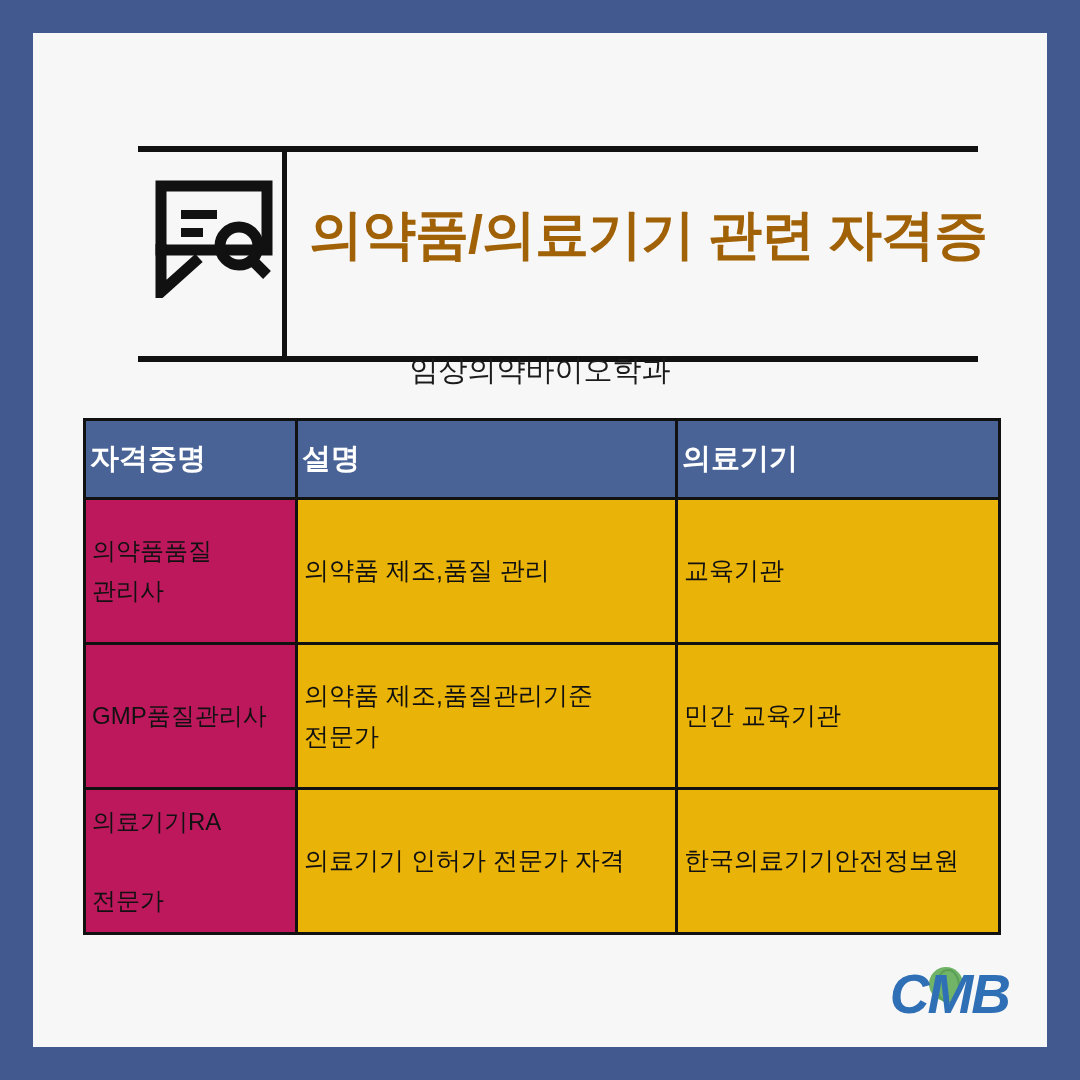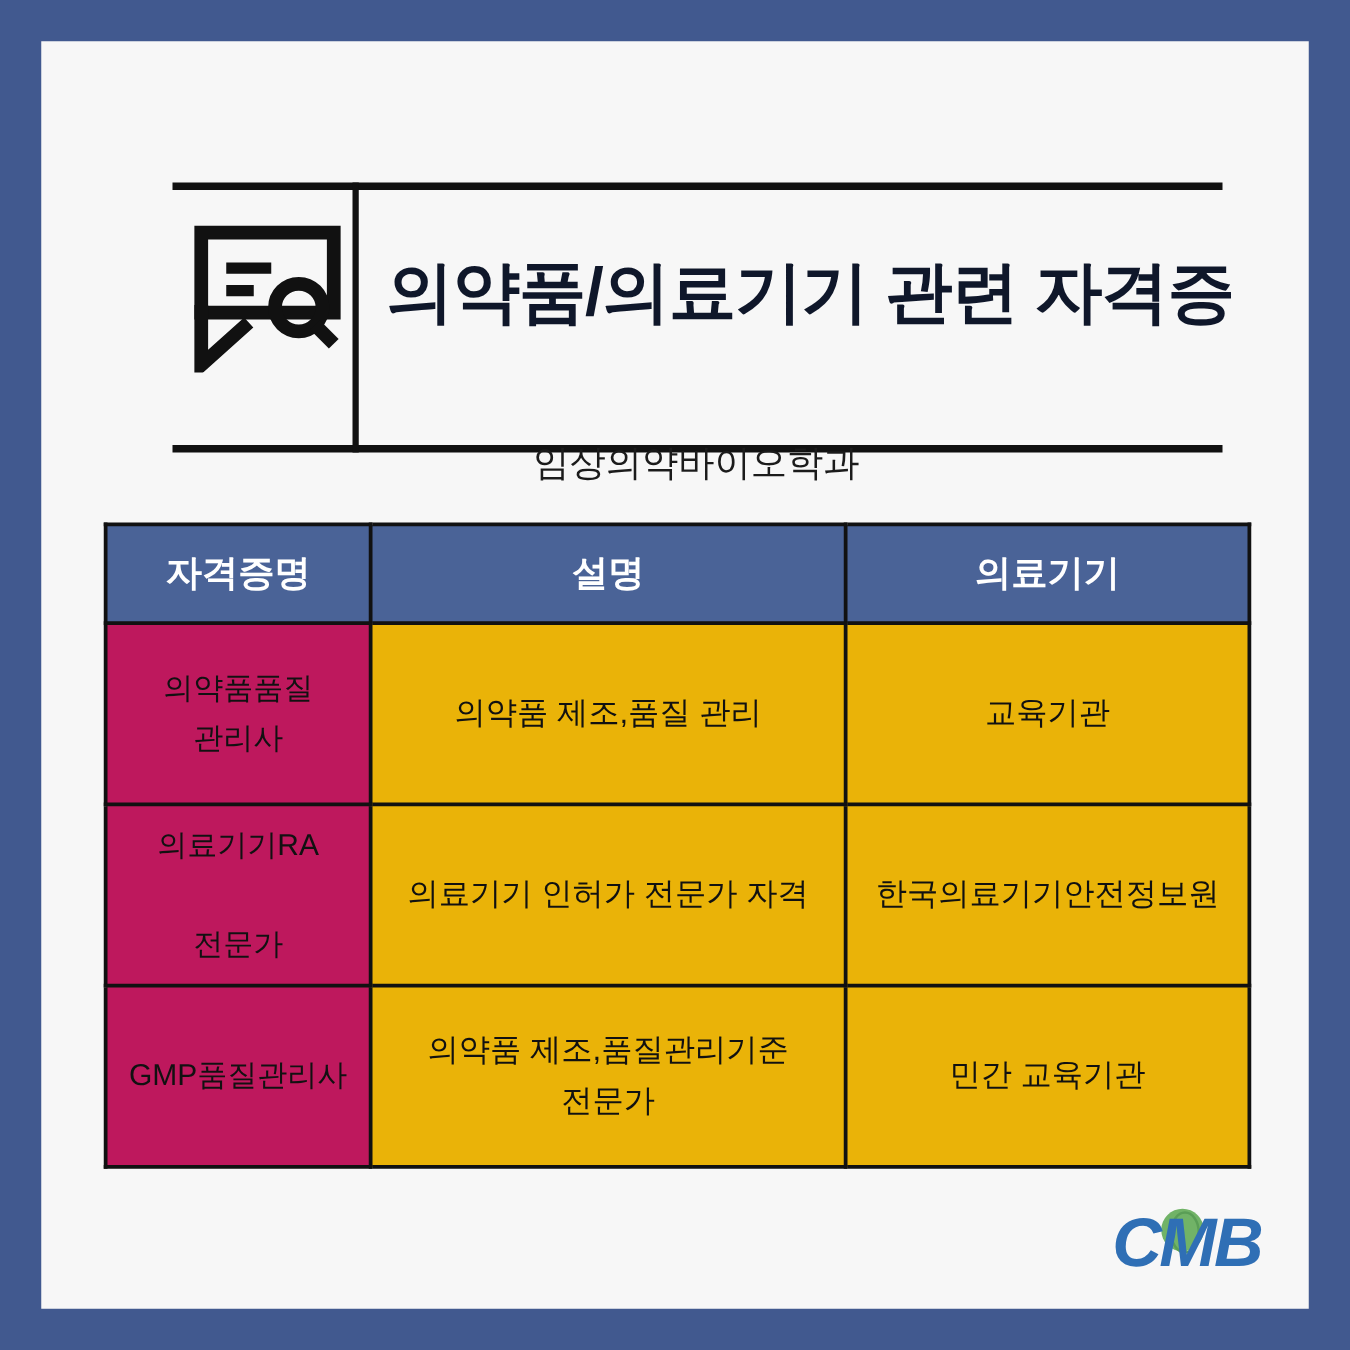--- a/index.html
+++ b/index.html
@@ -59,55 +59,54 @@
   }
   .logo-icon svg { display: block; }
 
   .header-title {
     position: absolute;
     left: 206px;
     top: 95px;
     width: 745px;
     font-size: 54px;
     font-weight: bold;
-    color: #0f172a;
+    color: #a16207;
     letter-spacing: -1px;
     white-space: nowrap;
     line-height: 1.15;
   }
 
   
   .subtitle {
     position: absolute;
     left: 0;
     top: 318px;
     width: 1014px;
     text-align: center;
     font-size: 29px;
     color: #1b1b1b;
-    padding-left: 17px;
   }
 
   
   .table-wrap {
     position: absolute;
     left: 50px;
     top: 385px;
     width: 915px;
   }
   table.cert-table {
     border-collapse: collapse;
     width: 915px;
     table-layout: fixed;
     border: 3px solid #111111;
   }
   table.cert-table th,
   table.cert-table td {
     border: 3px solid #111111;
-    text-align: center;
+    text-align: left;
     vertical-align: middle;
   }
   table.cert-table thead th {
     background: #4a6397;
     color: #ffffff;
     font-size: 29px;
     font-weight: bold;
     height: 76px;
     padding: 0 4px;
   }
@@ -210,28 +209,28 @@
           <th>의료기기</th>
         </tr>
       </thead>
       <tbody>
         <tr>
           <td class="name-cell">의약품품질<br>관리사</td>
           <td>의약품 제조,품질 관리</td>
           <td>교육기관</td>
         </tr>
         <tr>
+          <td class="name-cell">GMP품질관리사</td>
+          <td>의약품 제조,품질관리기준<br>전문가</td>
+          <td>민간 교육기관</td>
+        </tr>
+        <tr>
           <td class="name-cell">의료기기RA<br><br>전문가</td>
           <td>의료기기 인허가 전문가 자격</td>
           <td>한국의료기기안전정보원</td>
-        </tr>
-        <tr>
-          <td class="name-cell">GMP품질관리사</td>
-          <td>의약품 제조,품질관리기준<br>전문가</td>
-          <td>민간 교육기관</td>
         </tr>
       </tbody>
     </table>
   </div>
 
   <div class="cmb-logo">
     <div class="cmb-globe"></div>
     <div class="cmb-text">CMB</div>
   </div>
 

